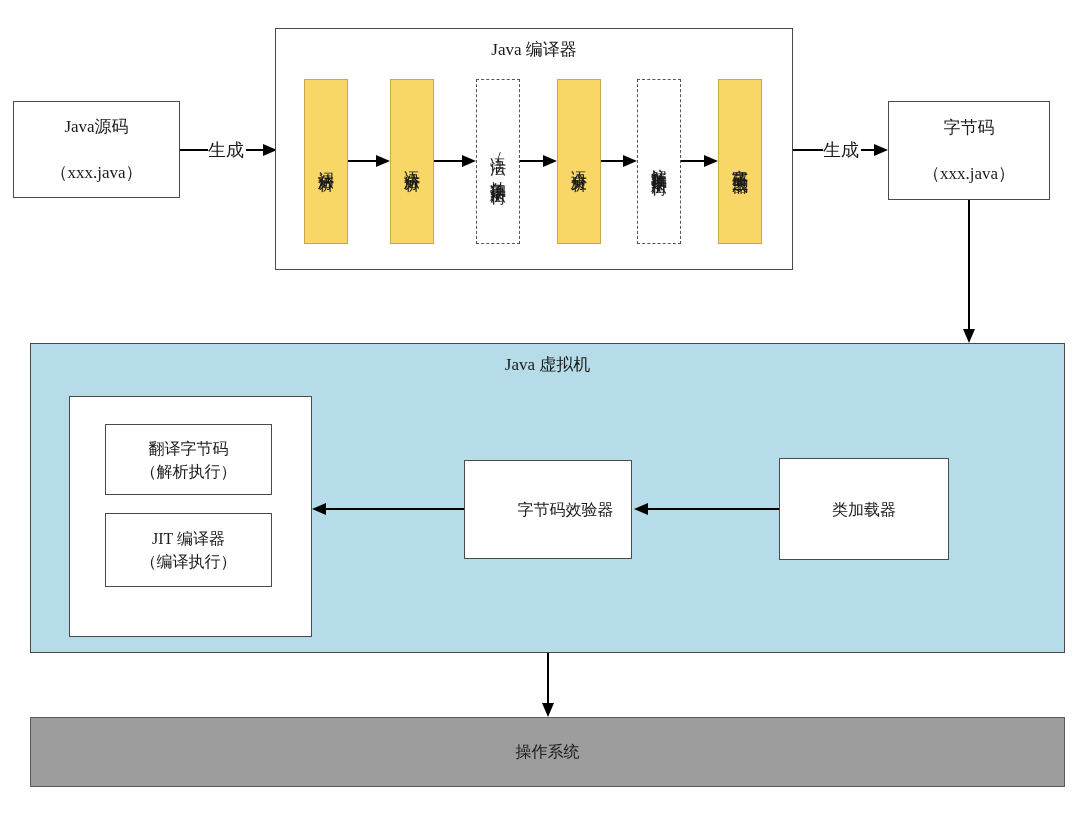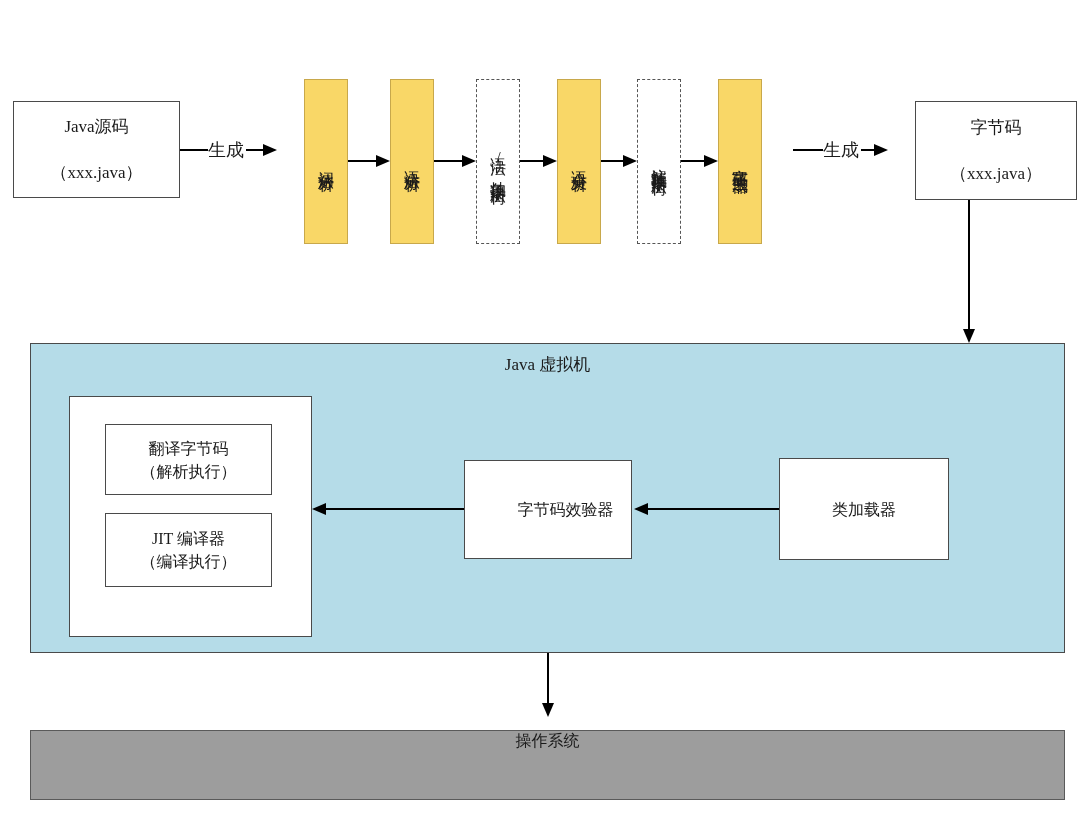--- a/index.html
+++ b/index.html
@@ -28,38 +28,41 @@
   }
   .stage.solid{background:var(--yellow-fill);border:1px solid var(--yellow-border);}
   .stage.dashed{background:#ffffff;border:1px dashed #555555;}
   .hline{position:absolute;height:2px;background:var(--line);}
   .vline{position:absolute;width:2px;background:var(--line);}
   .ah-right{position:absolute;width:0;height:0;border-top:6px solid transparent;border-bottom:6px solid transparent;border-left:14px solid var(--line);}
   .ah-left{position:absolute;width:0;height:0;border-top:6px solid transparent;border-bottom:6px solid transparent;border-right:14px solid var(--line);}
   .ah-down{position:absolute;width:0;height:0;border-left:6px solid transparent;border-right:6px solid transparent;border-top:14px solid var(--line);}
   .flow-label{position:absolute;font-size:18px;line-height:22px;}
   .jvm{background:var(--jvm-fill);}
-  .os{background:var(--os-fill);border-color:#5a5a5a;display:flex;align-items:flex-start;justify-content:center;font-size:16px;margin-top:13px;}
+  .os{background:var(--os-fill);border-color:#5a5a5a;display:flex;align-items:center;justify-content:center;font-size:16px;}
   .small-box{font-size:16px;line-height:23px;}
 </style>
 </head>
 <body>
 
 <div class="canvas">
 
   <div class="box center-col label2" style="left:13px;top:101px;width:167px;height:97px;">
     <div>Java源码</div>
     <div>（xxx.java）</div>
   </div>
 
   <div class="hline" style="left:180px;top:149px;width:28px;"></div>
   <div class="flow-label" style="left:208px;top:139px;">生成</div>
   <div class="hline" style="left:246px;top:149px;width:17px;"></div>
   <div class="ah-right" style="left:263px;top:144px;"></div>
 
+  <div class="box" style="left:275px;top:28px;width:518px;height:242px;">
+    <div class="container-title" style="top:9px;">Java 编译器</div>
+  </div>
 
   <div class="stage solid" style="left:304px;">词法分析</div>
   <div class="stage solid" style="left:390px;">语法分析</div>
   <div class="stage dashed" style="left:476px;">语法/抽象语法树</div>
   <div class="stage solid" style="left:557px;">语义分析</div>
   <div class="stage dashed" style="left:637px;">注解抽象语法树</div>
   <div class="stage solid" style="left:718px;">字节码生成器</div>
 
   <div class="hline" style="left:348px;top:160px;width:28px;"></div>
   <div class="ah-right" style="left:376px;top:155px;"></div>
@@ -70,21 +73,21 @@
   <div class="hline" style="left:601px;top:160px;width:22px;"></div>
   <div class="ah-right" style="left:623px;top:155px;"></div>
   <div class="hline" style="left:681px;top:160px;width:23px;"></div>
   <div class="ah-right" style="left:704px;top:155px;"></div>
 
   <div class="hline" style="left:793px;top:149px;width:30px;"></div>
   <div class="flow-label" style="left:823px;top:139px;">生成</div>
   <div class="hline" style="left:861px;top:149px;width:13px;"></div>
   <div class="ah-right" style="left:874px;top:144px;"></div>
 
-  <div class="box center-col label2" style="left:915px;top:101px;width:162px;height:99px;font-family:Liberation Serif, serif;">
+  <div class="box center-col label2" style="left:888px;top:101px;width:162px;height:99px;font-family:Liberation Serif, serif;">
     <div>字节码</div>
     <div>（xxx.java）</div>
   </div>
 
   <div class="vline" style="left:968px;top:200px;height:129px;"></div>
   <div class="ah-down" style="left:963px;top:329px;"></div>
 
   <div class="box jvm" style="left:30px;top:343px;width:1035px;height:310px;">
     <div class="container-title" style="top:9px;">Java 虚拟机</div>
   </div>

